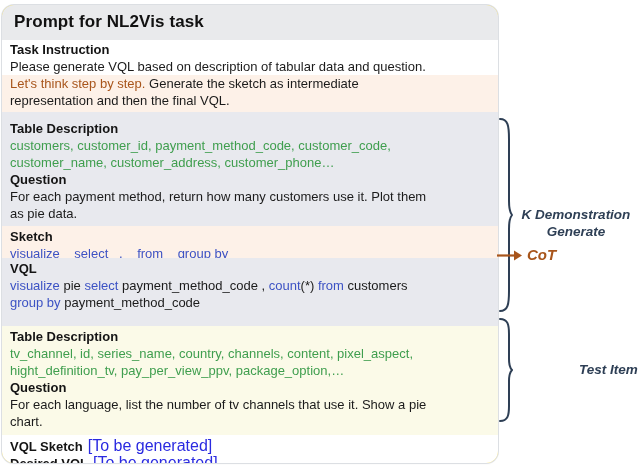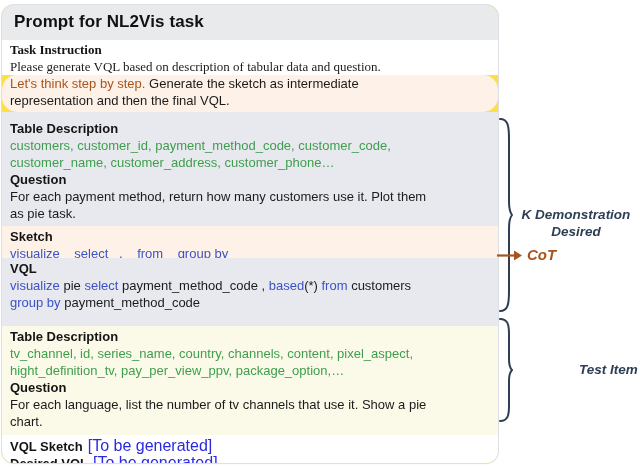--- a/index.html
+++ b/index.html
@@ -8,22 +8,22 @@
   #stage { position: relative; width: 640px; height: 467px; background: #ffffff; overflow: hidden; }
 
   .card {
     position: absolute; left: 2px; top: 5px; width: 496px; height: 458px;
     border-radius: 12px; overflow: hidden; background: #fde047;
     box-shadow: 0 0 0 1px #dcdfe3, 0 1px 2px rgba(0,0,0,0.06);
     display: flex; flex-direction: column;
   }
   .sec { width: 100%; padding-left: 8px; padding-right: 6px; flex: none; }
   .sec-header  { height: 35px; background: #e9eaec; padding-top: 7px; padding-left: 12px; }
-  .sec-white-a { height: 35px; background: #ffffff; padding-top: 1px; font-family: Liberation Serif, serif; }
-  .sec-peach-a { height: 37px; background: #fdf1e8; border-radius: 15px; }
+  .sec-white-a { height: 35px; background: #ffffff; padding-top: 1px; }
+  .sec-peach-a { height: 37px; background: #fdf1e8; }
   .sec-lav-a   { height: 114px; background: #e8e9ee; padding-top: 8px; }
   .sec-peach-b { height: 32px; background: #fdf1e8; padding-top: 2px; }
   .sec-lav-b   { height: 68px; background: #e8e9ee; padding-top: 2px; }
   .sec-yellow  { height: 109px; background: #fbfae8; padding-top: 2px; }
   .sec-white-b { height: 36px; background: #ffffff; padding-top: 2px; }
 
   .title { font-size: 17px; font-weight: bold; color: #111; letter-spacing: 0.1px; }
   .ln { height: 17px; line-height: 17px; font-size: 13px; white-space: pre; }
   .hd { font-weight: bold; color: #141414; }
   .kw { color: #3c52c4; }
@@ -62,31 +62,31 @@
       <div class="ln"><span class="orange">Let's think step by step.</span><span class="plain"> Generate the sketch as intermediate</span></div>
       <div class="ln">representation and then the final VQL.</div>
     </div>
 
     <div class="sec sec-lav-a">
       <div class="ln hd">Table Description</div>
       <div class="ln green">customers, customer_id, payment_method_code, customer_code,</div>
       <div class="ln green">customer_name, customer_address, customer_phone…</div>
       <div class="ln hd">Question</div>
       <div class="ln">For each payment method, return how many customers use it. Plot them</div>
-      <div class="ln">as pie task.</div>
+      <div class="ln">as pie data.</div>
     </div>
 
     <div class="sec sec-peach-b">
       <div class="ln hd">Sketch</div>
       <div class="ln kw">visualize _ select _, _ from _ group by _</div>
     </div>
 
     <div class="sec sec-lav-b">
       <div class="ln hd">VQL</div>
-      <div class="ln"><span class="kw">visualize </span><span class="plain">pie </span><span class="kw">select </span><span class="plain">payment_method_code , </span><span class="kw">based</span><span class="plain">(*) </span><span class="kw">from </span><span class="plain">customers</span></div>
+      <div class="ln"><span class="kw">visualize </span><span class="plain">pie </span><span class="kw">select </span><span class="plain">payment_method_code , </span><span class="kw">count</span><span class="plain">(*) </span><span class="kw">from </span><span class="plain">customers</span></div>
       <div class="ln"><span class="kw">group by </span><span class="plain">payment_method_code</span></div>
     </div>
 
     <div class="sec sec-yellow">
       <div class="ln hd">Table Description</div>
       <div class="ln green">tv_channel, id, series_name, country, channels, content, pixel_aspect,</div>
       <div class="ln green">hight_definition_tv, pay_per_view_ppv, package_option,…</div>
       <div class="ln hd">Question</div>
       <div class="ln">For each language, list the number of tv channels that use it. Show a pie</div>
       <div class="ln">chart.</div>
@@ -96,21 +96,21 @@
       <div class="ln"><span class="hd">VQL Sketch</span><span class="gen">[To be generated]</span></div>
       <div class="ln"><span class="hd">Desired VQL</span><span class="gen">[To be generated]</span></div>
     </div>
 
   </div>
 
   <svg class="brace" id="demo-brace" style="top:117px" width="15" height="196" viewBox="0 0 15 196">
     <path d="M2,2 C10,2 11,9 11,22 L11,84 C11,92 12,95.5 14,98 C12,100.5 11,104 11,112 L11,174 C11,187 10,194 2,194" fill="none" stroke="#2e3f55" stroke-width="2" stroke-linecap="round"></path>
   </svg>
 
-  <div class="annot-label" id="demo-label">K Demonstration Desired</div>
+  <div class="annot-label" id="demo-label">K Demonstration Generate</div>
 
   <svg id="cot-arrow" width="28" height="13" viewBox="0 0 28 13">
     <line x1="2" y1="6.5" x2="19" y2="6.5" stroke="#a8551b" stroke-width="2.2"></line>
     <polygon points="19,1.5 27,6.5 19,11.5" fill="#a8551b"></polygon>
   </svg>
   <div id="cot-label">CoT</div>
 
   <svg class="brace" id="test-brace" style="top:317px" width="15" height="106" viewBox="0 0 15 106">
     <path d="M2,2 C10,2 11,8 11,17 L11,42 C11,48 12,51 14,53 C12,55 11,58 11,64 L11,89 C11,98 10,104 2,104" fill="none" stroke="#2e3f55" stroke-width="2" stroke-linecap="round"></path>
   </svg>

